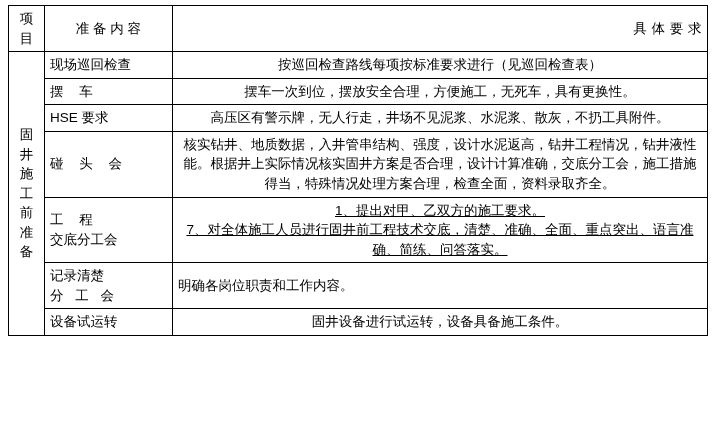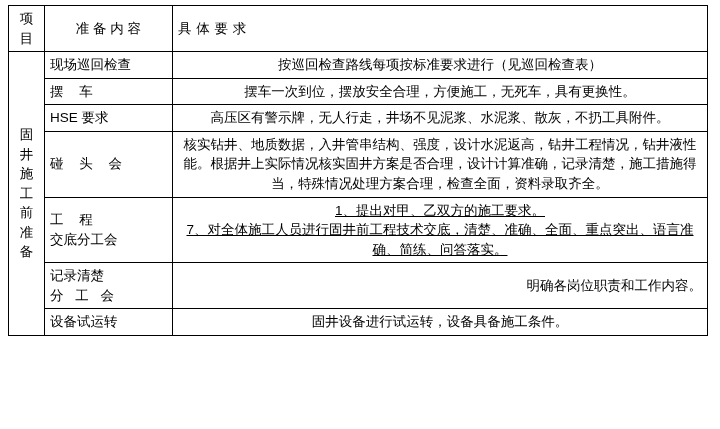--- a/index.html
+++ b/index.html
@@ -44,24 +44,24 @@
     padding: 2px 2px;
     letter-spacing: 0px;
   }
   .vert-label span {
     display: block;
   }
   .hdr {
     text-align: center;
     font-weight: normal;
   }
-  .center { text-align: right; }
+  .center { text-align: left; }
   .left { text-align: center; }
   .spread {
-    text-align: left;
+    text-align: right;
     letter-spacing: 0.5px;
   }
   .wide-spaced {
     letter-spacing: 6px;
     text-align: center;
   }
   .cell-b {
     text-align: left;
   }
   .cell-c p {
@@ -109,21 +109,21 @@
         <td class="left cell-c">摆车一次到位，摆放安全合理，方便施工，无死车，具有更换性。</td>
       </tr>
 
       <tr>
         <td class="cell-b">HSE 要求</td>
         <td class="left cell-c">高压区有警示牌，无人行走，井场不见泥浆、水泥浆、散灰，不扔工具附件。</td>
       </tr>
 
       <tr>
         <td class="cell-b wide-spaced">碰 头 会</td>
-        <td class="left cell-c">核实钻井、地质数据，入井管串结构、强度，设计水泥返高，钻井工程情况，钻井液性能。根据井上实际情况核实固井方案是否合理，设计计算准确，记录清楚，施工措施得当，特殊情况处理方案合理，检查全面，资料录取齐全。</td>
+        <td class="left cell-c">核实钻井、地质数据，入井管串结构、强度，设计水泥返高，钻井工程情况，钻井液性能。根据井上实际情况核实固井方案是否合理，设计计算准确，交底分工会，施工措施得当，特殊情况处理方案合理，检查全面，资料录取齐全。</td>
       </tr>
 
       <tr>
         <td class="cell-b">
           <div style="letter-spacing:6px;">工 程</div>
           <div>交底分工会</div>
         </td>
         <td class="left cell-c">
           <p>1、提出对甲、乙双方的施工要求。</p>
           <p>7、对全体施工人员进行固井前工程技术交底，清楚、准确、全面、重点突出、语言准确、简练、问答落实。</p>

